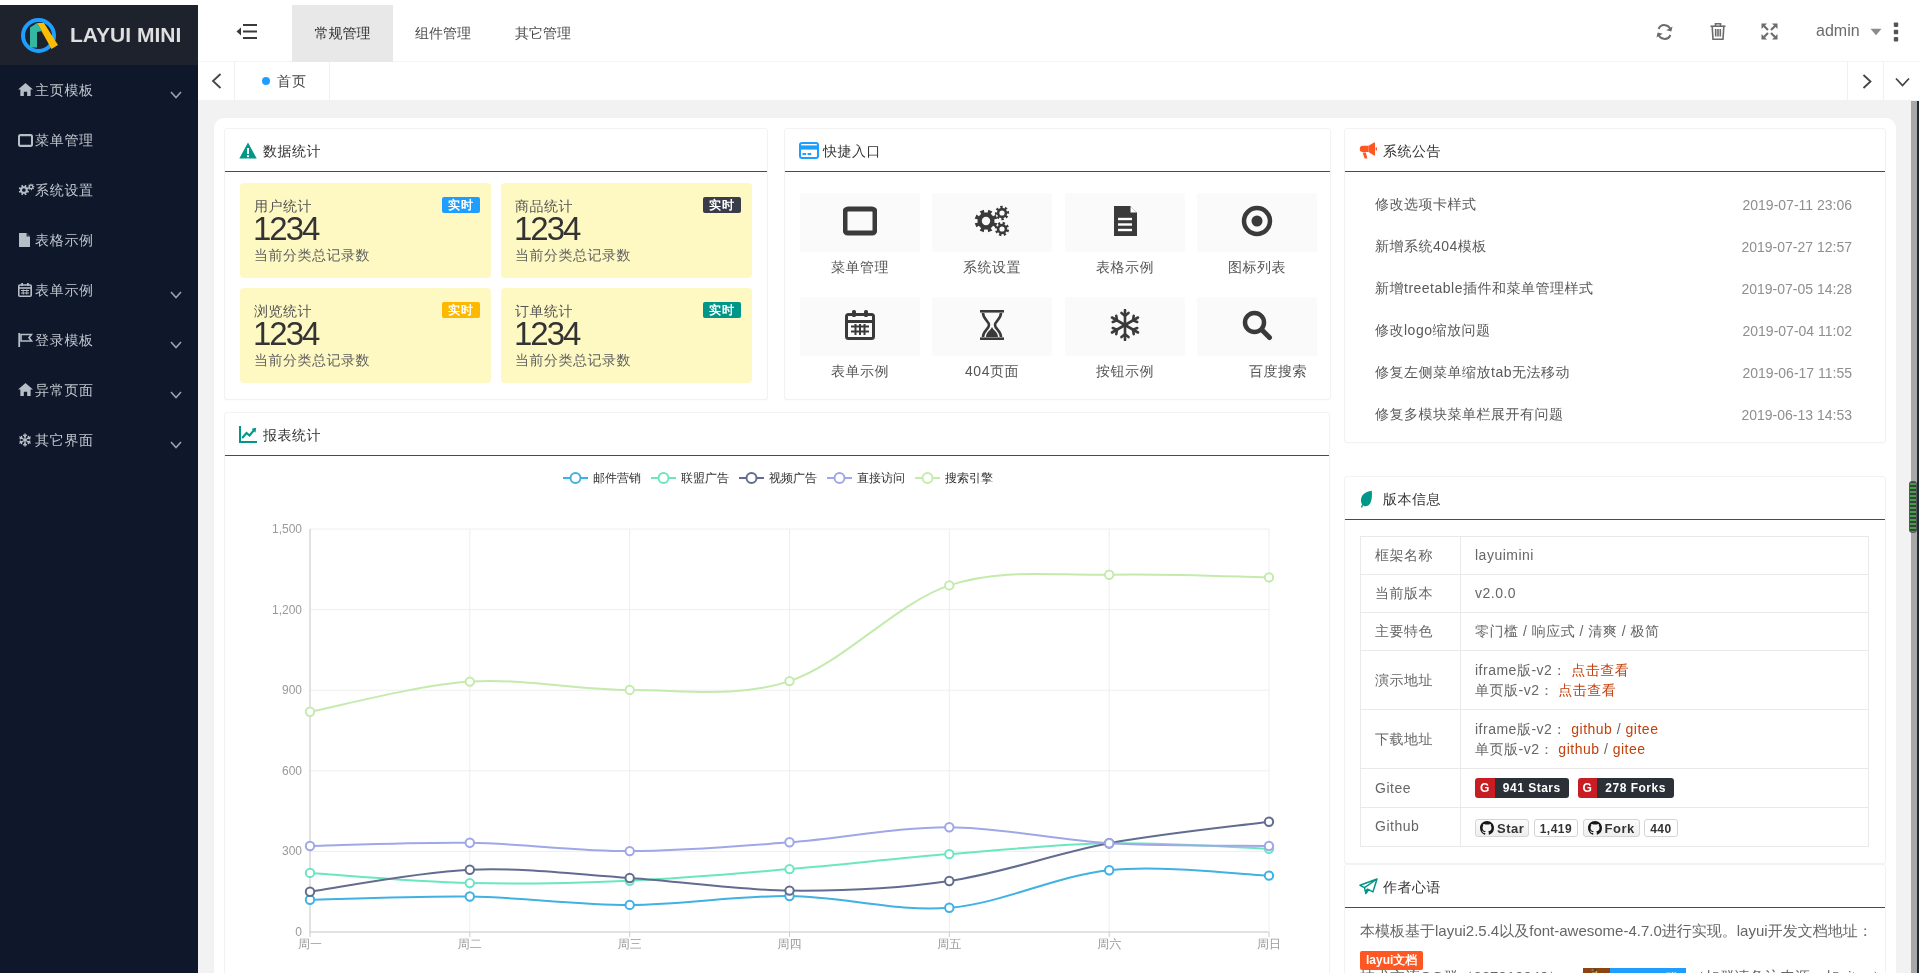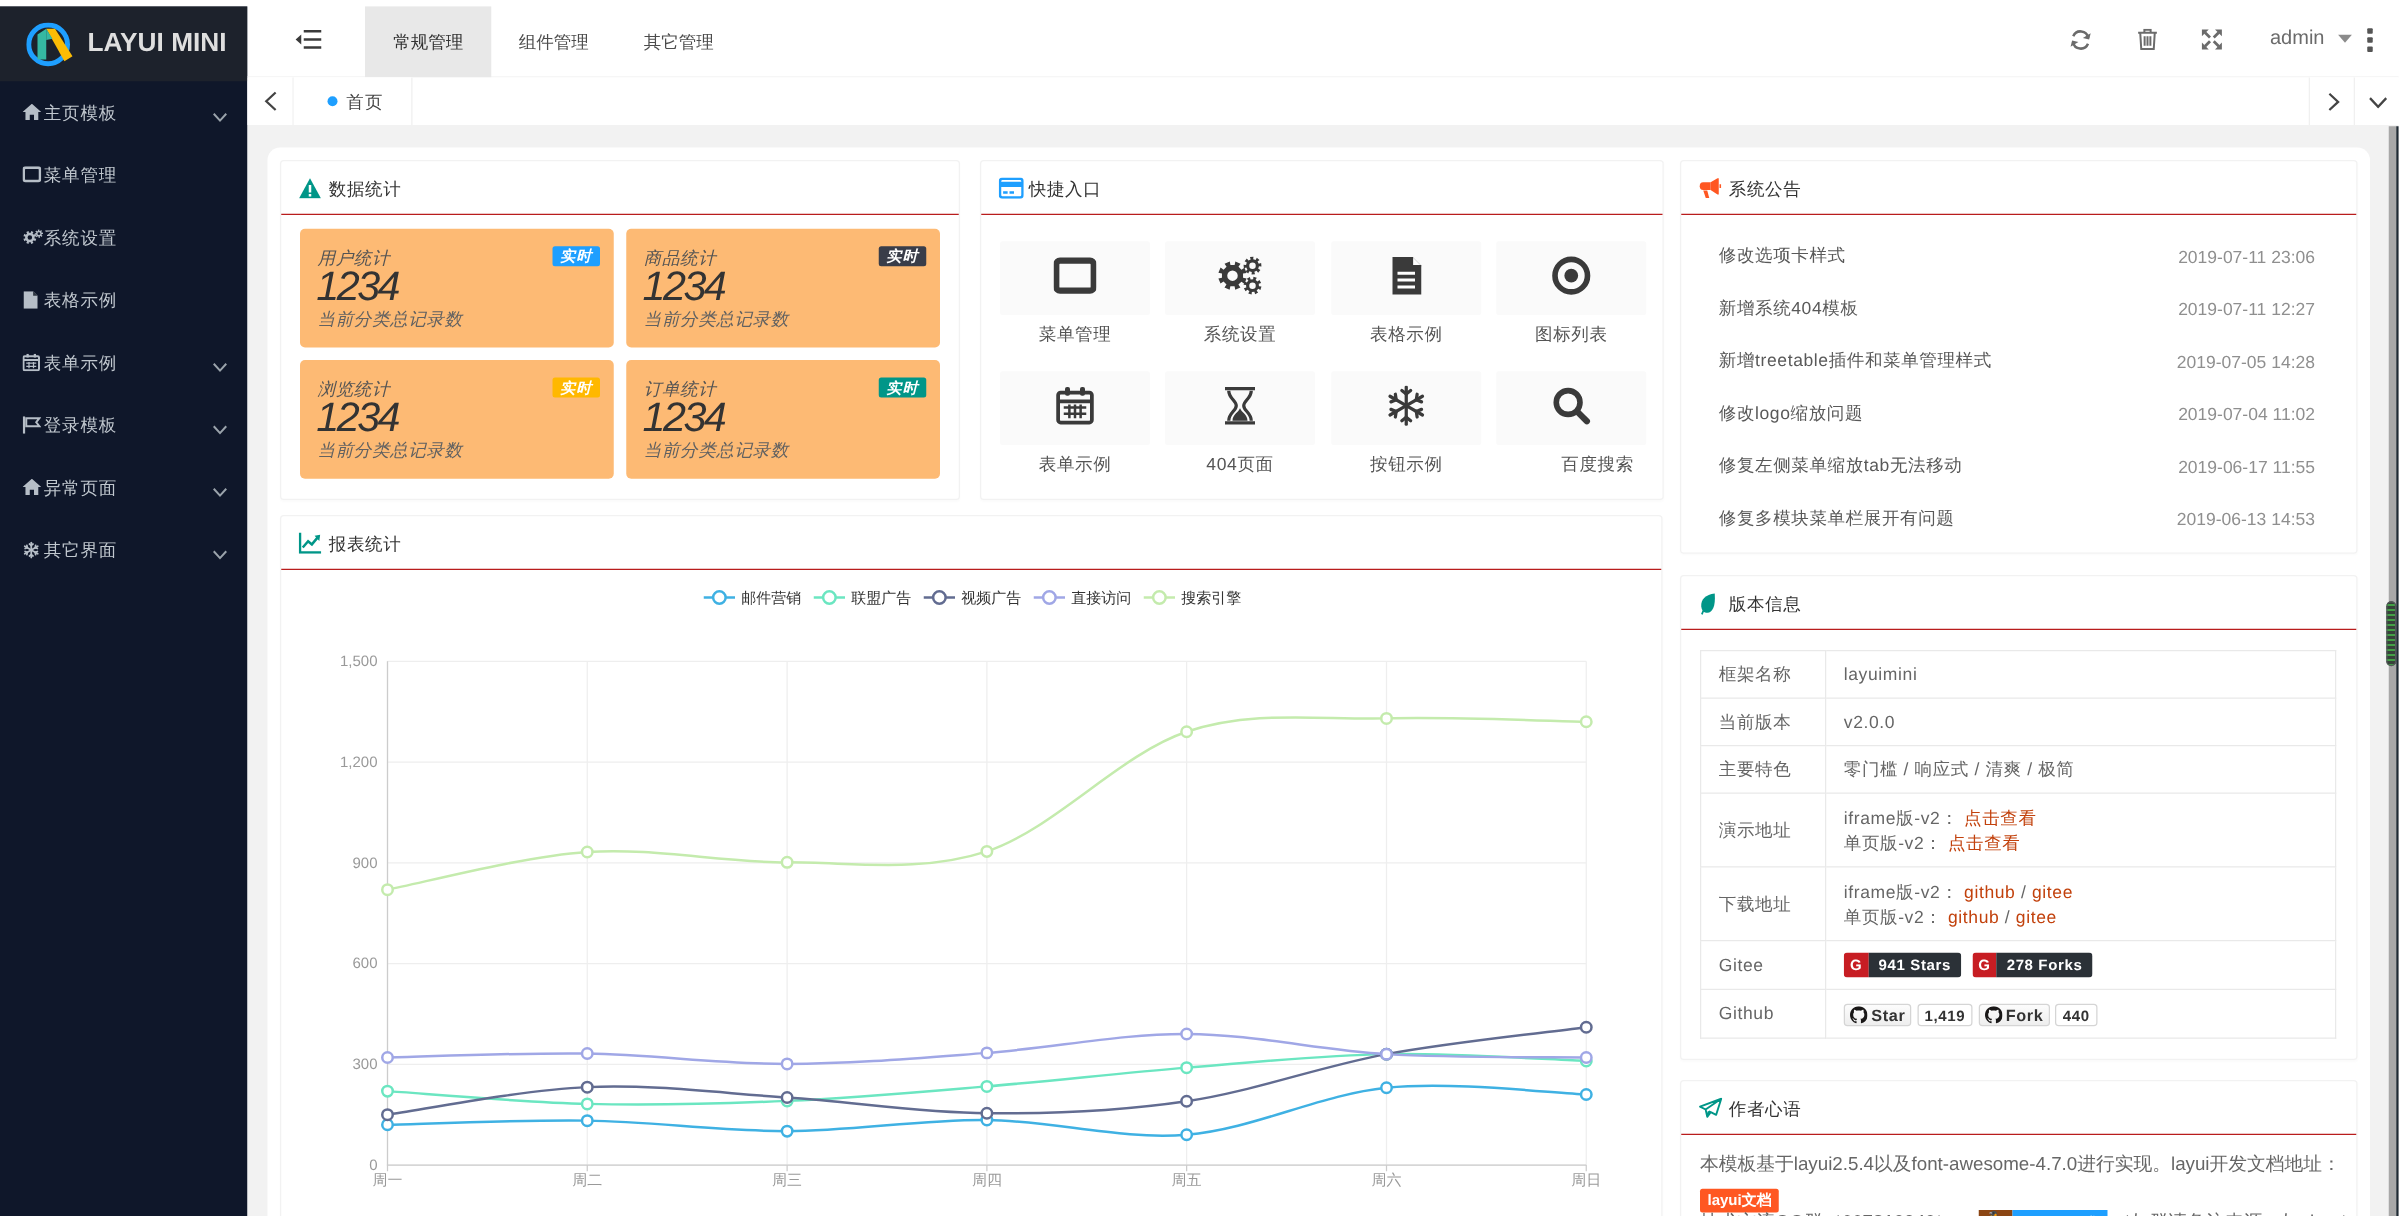--- a/index.html
+++ b/index.html
@@ -28,21 +28,21 @@
 #tabbar .bl { border-left:1px solid #f0f0f0; }
 #tabbar .br { border-right:1px solid #f0f0f0; }
 
 
 #content { left:198px; top:100px; width:1721px; height:873px; background:#f2f2f2; }
 #panel { position:absolute; left:16px; top:18px; width:1682px; height:890px; background:#fff; border-radius:10px 10px 0 0; }
 .card { position:absolute; background:#fff; border:1px solid #f2f2f2; border-radius:3px; box-shadow:0 1px 2px rgba(0,0,0,0.02); }
 .chead { position:absolute; left:0; top:0; right:0; height:43px; border-bottom:1px solid #b91c1c; }
 .chead .ct { position:absolute; left:38px; top:14px; font-size:14px; color:#333; letter-spacing:0.5px; }
 .chead .ci { position:absolute; left:14px; top:13px; }
-.statp { position:absolute; width:251px; height:95px; background:#fdba74; border-radius:4px;font-style:italic; }
+.statp { position:absolute; width:251px; height:95px; background:#fef9c3; border-radius:4px; }
 .statp .st1 { position:absolute; left:14px; top:15px; font-size:14px; color:#545454; letter-spacing:0.5px; }
 .statp .snum { position:absolute; left:13px; top:29px; font-size:33px; line-height:1; color:#333; letter-spacing:-2px; }
 .statp .st2 { position:absolute; left:14px; top:64px; font-size:14px; color:#616161; letter-spacing:0.5px; }
 .badge { position:absolute; right:11px; top:14px; height:16px; line-height:16px; padding:0 6px; border-radius:2px; color:#fff; font-size:12px; font-weight:bold; letter-spacing:1px; }
 .qbox { position:absolute; width:120px; height:59px; background:#fafafa; border-radius:2px; }
 .qbox .qi { position:absolute; left:50%; top:50%; transform:translate(-50%,-50%); }
 .qlab { position:absolute; width:120px; text-align:center; font-size:14px; color:#555; letter-spacing:0.5px; }
 .arow { position:absolute; left:0; width:100%; height:42px; }
 .arow .at { position:absolute; left:30px; top:12px; font-size:14px; color:#595959; letter-spacing:0.5px; }
 .arow .ad { position:absolute; right:33px; top:13px; font-size:14px; color:#8f8f8f; }
@@ -410,21 +410,21 @@
             <rect x="16.6" y="5.4" width="1.4" height="3" fill="#ff5722"></rect>
           </svg>
           <span class="ct">系统公告</span>
         </div>
         <div class="arow" style="top:55px">
             <span class="at">修改选项卡样式</span>
             <span class="ad">2019-07-11 23:06</span>
           </div>
           <div class="arow" style="top:97px">
             <span class="at">新增系统404模板</span>
-            <span class="ad">2019-07-11 12:27</span>
+            <span class="ad">2019-07-27 12:57</span>
           </div>
           <div class="arow" style="top:139px">
             <span class="at">新增treetable插件和菜单管理样式</span>
             <span class="ad">2019-07-05 14:28</span>
           </div>
           <div class="arow" style="top:181px">
             <span class="at">修改logo缩放问题</span>
             <span class="ad">2019-07-04 11:02</span>
           </div>
           <div class="arow" style="top:223px">
@@ -535,21 +535,21 @@
               <line x1="602.0" y1="65.0" x2="627.0" y2="65.0" stroke="#a0a7e6" stroke-width="2"></line>
               <circle cx="614.5" cy="65.0" r="5" fill="#fff" stroke="#a0a7e6" stroke-width="2"></circle>
               <text x="632.0" y="69.0" font-size="12" fill="#333" font-family="Liberation Sans, sans-serif">直接访问</text>
               <line x1="690.0" y1="65.0" x2="715.0" y2="65.0" stroke="#c4ebad" stroke-width="2"></line>
               <circle cx="702.5" cy="65.0" r="5" fill="#fff" stroke="#c4ebad" stroke-width="2"></circle>
               <text x="720.0" y="69.0" font-size="12" fill="#333" font-family="Liberation Sans, sans-serif">搜索引擎</text>
             </svg>
           </div>
       </div>
 
-      <div class="card" style="left:1130px;top:342px;width:542px;height:388px;">
+      <div class="card" style="left:1130px;top:358px;width:542px;height:388px;">
         <div class="chead">
           <svg class="ci" width="15" height="18" viewBox="0 0 15 18">
             <path d="M12.8,0.8 C5.5,1.8 1.6,5.5 2.0,11 C2.3,14.8 4.6,16.3 7.0,16.2 C10.8,16 13.6,11.5 12.8,0.8 Z" fill="#009688"></path>
             <path d="M2.5,17.5 C4.5,11.5 7.5,7.5 11.5,4.5" fill="none" stroke="#009688" stroke-width="1.4"></path>
           </svg>
           <span class="ct">版本信息</span>
         </div>
         <table class="vtable" cellspacing="0" style="table-layout:fixed">
             <colgroup>
               <col style="width:100px">

